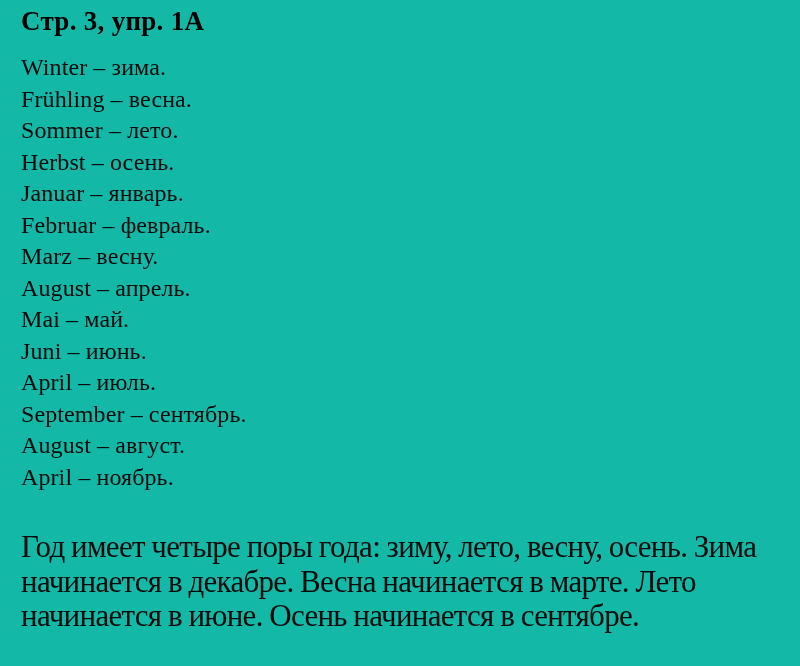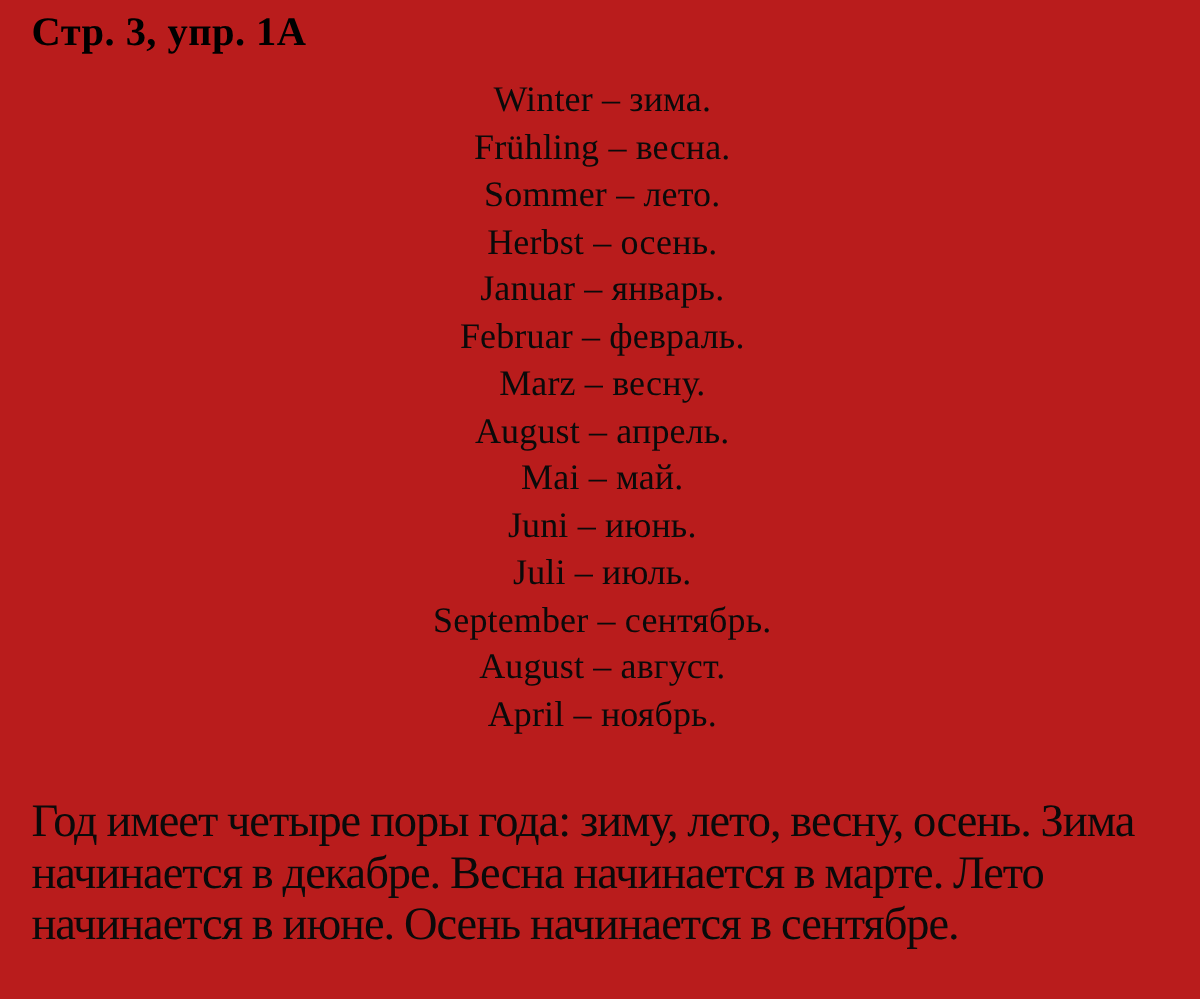--- a/index.html
+++ b/index.html
@@ -13,34 +13,33 @@
     overflow: hidden;
     color: #0a0a0a;
     font-family: "Liberation Serif", "DejaVu Serif", serif;
     -webkit-font-smoothing: antialiased;
   }
   .page {
     box-sizing: border-box;
     width: 800px;
     height: 666px;
     padding: 5px 18px 0 21px;
-    background: #b91c1c;
+    background: #14b8a6;
   }
   .heading {
     margin: 0 0 15px 0;
     font-size: 27px;
     line-height: 32px;
     font-weight: bold;
     letter-spacing: 0.3px;
     color: #000000;
   }
   .vocab-list {
     margin: 0;
     padding: 0;
-    text-align: center;
   }
   .vocab-line {
     font-size: 24px;
     line-height: 31.5px;
     letter-spacing: 0.1px;
     white-space: nowrap;
     color: #0a0a0a;
   }
   .summary-paragraph {
     margin: 37px 0 0 0;
@@ -63,21 +62,21 @@
     <div class="vocab-line">Winter – зима.</div>
     <div class="vocab-line">Frühling – весна.</div>
     <div class="vocab-line">Sommer – лето.</div>
     <div class="vocab-line">Herbst – осень.</div>
     <div class="vocab-line">Januar – январь.</div>
     <div class="vocab-line">Februar – февраль.</div>
     <div class="vocab-line">Marz – весну.</div>
     <div class="vocab-line">August – апрель.</div>
     <div class="vocab-line">Mai – май.</div>
     <div class="vocab-line">Juni – июнь.</div>
-    <div class="vocab-line">Juli – июль.</div>
+    <div class="vocab-line">April – июль.</div>
     <div class="vocab-line">September – сентябрь.</div>
     <div class="vocab-line">August – август.</div>
     <div class="vocab-line">April – ноябрь.</div>
   </div>
 
   <p class="summary-paragraph">Год имеет четыре поры года: зиму, лето, весну, осень. Зима начинается в декабре. Весна начинается в марте. Лето начинается в июне. Осень начинается в сентябре.</p>
 
 </div>
 
 </body></html>

